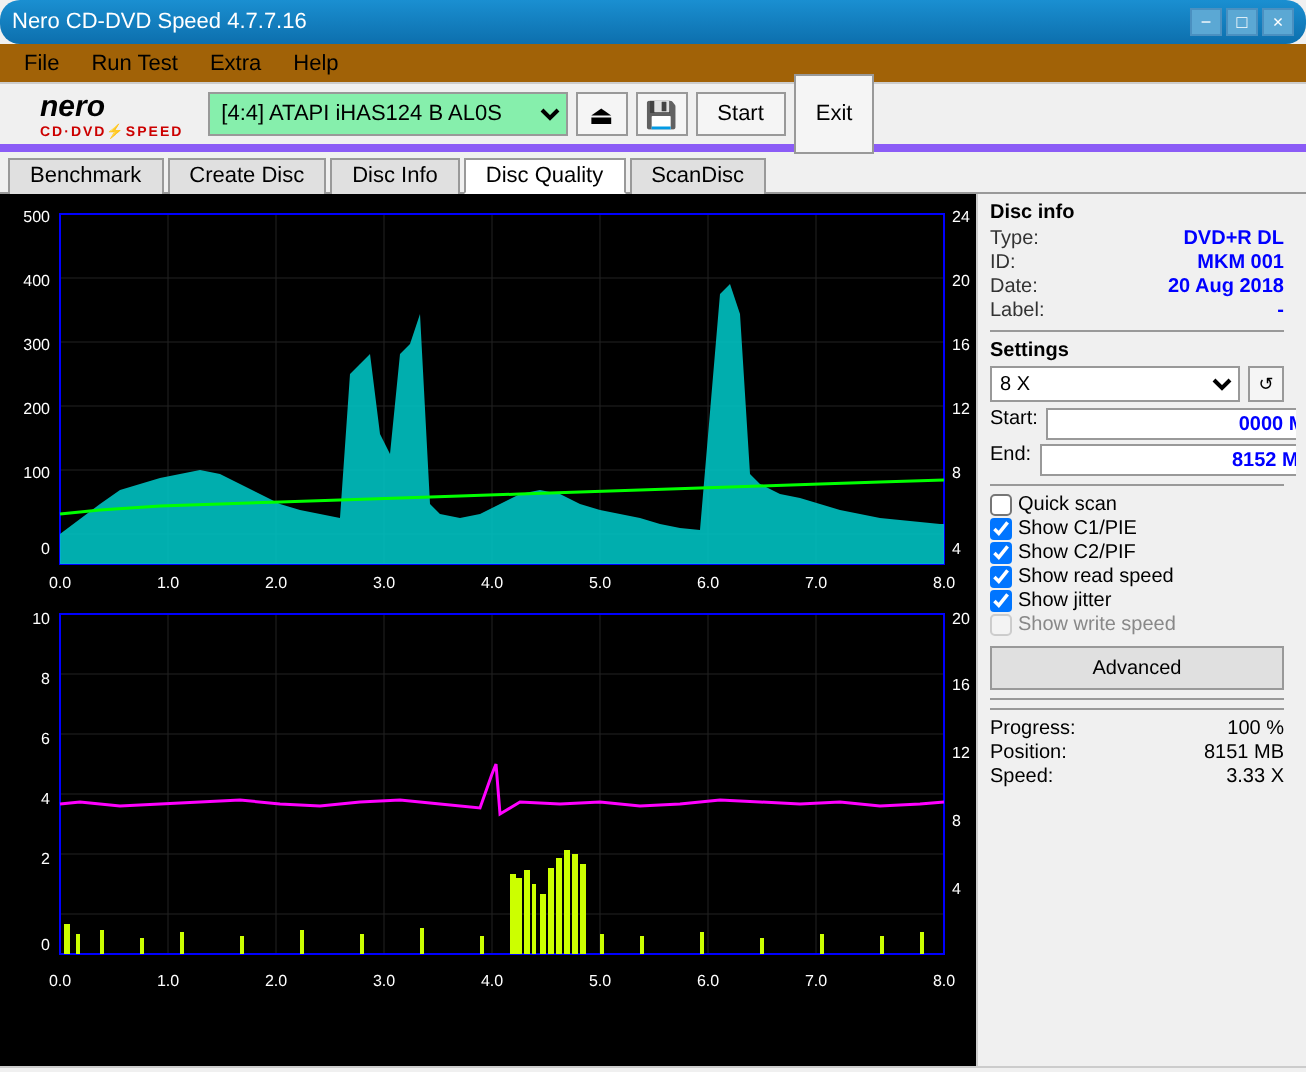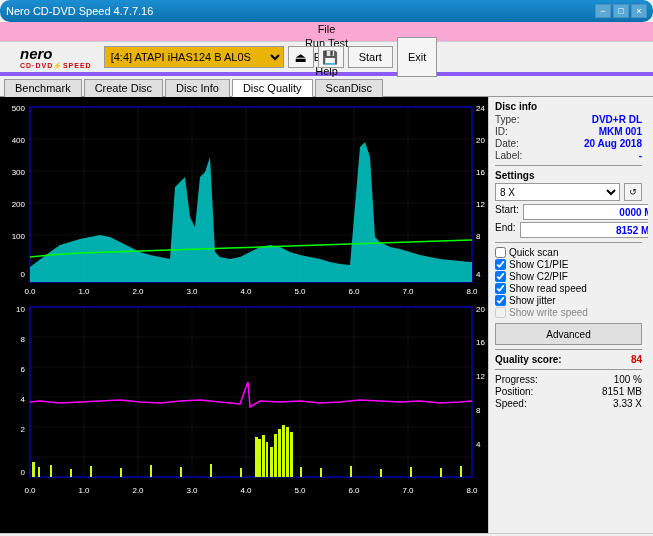--- a/index.html
+++ b/index.html
@@ -19,44 +19,43 @@
     .title-bar-title { font-size: 11px; font-weight: normal; }
     .title-bar-controls { display: flex; gap: 2px; }
     .title-btn {
       width: 16px; height: 14px; background: #5ba8d4; border: 1px solid #4a90c0;
       color: white; font-size: 9px; display: flex; align-items: center; justify-content: center;
       cursor: pointer;
     }
 
     
     .menu-bar {
-      background: #f9a8d4;
+      background: #a16207;
       height: 20px;
       display: flex;
       align-items: center;
       padding: 0 4px;
       border-bottom: 1px solid #ccc;
-      flex-direction: column;
     }
     .menu-item { padding: 1px 8px; font-size: 11px; cursor: pointer; }
 
     
     .toolbar {
       background: #f0f0f0;
       height: 34px;
       display: flex;
       align-items: center;
       padding: 2px 20px;
       border-bottom: 4px solid #8b5cf6;
       gap: 4px;
     }
     .logo-area { display: flex; align-items: center; margin-right: 8px; }
 
     .toolbar-select {
-      height: 22px; border: 1px solid #999; background: #eab308; font-size: 11px;
+      height: 22px; border: 1px solid #999; background: #86efac; font-size: 11px;
       padding: 1px 2px; min-width: 180px;
     }
     .toolbar-icon-btn {
       width: 26px; height: 22px; border: 1px solid #999; background: #f5f5f5;
       display: flex; align-items: center; justify-content: center; cursor: pointer; font-size: 13px;
     }
     .toolbar-start-btn {
       height: 22px; padding: 0 10px; border: 1px solid #999; background: #f5f5f5;
       cursor: pointer; font-size: 11px;
     }
@@ -400,24 +399,20 @@
     <div class="checkbox-row">
       <input type="checkbox" disabled="" style="">
       <span class="checkbox-label" style="color:#888;">Show write speed</span>
     </div>
 
     <button class="advanced-btn">Advanced</button>
 
     <div class="panel-divider"></div>
 
     
-    <div class="quality-row">
-      <span class="quality-label">Quality score:</span>
-      <span class="quality-value">84</span>
-    </div>
 
     <div class="panel-divider"></div>
 
     
     <div class="progress-section">
       <div class="progress-row">
         <span class="progress-label">Progress:</span>
         <span class="progress-value">100 %</span>
       </div>
       <div class="progress-row">

